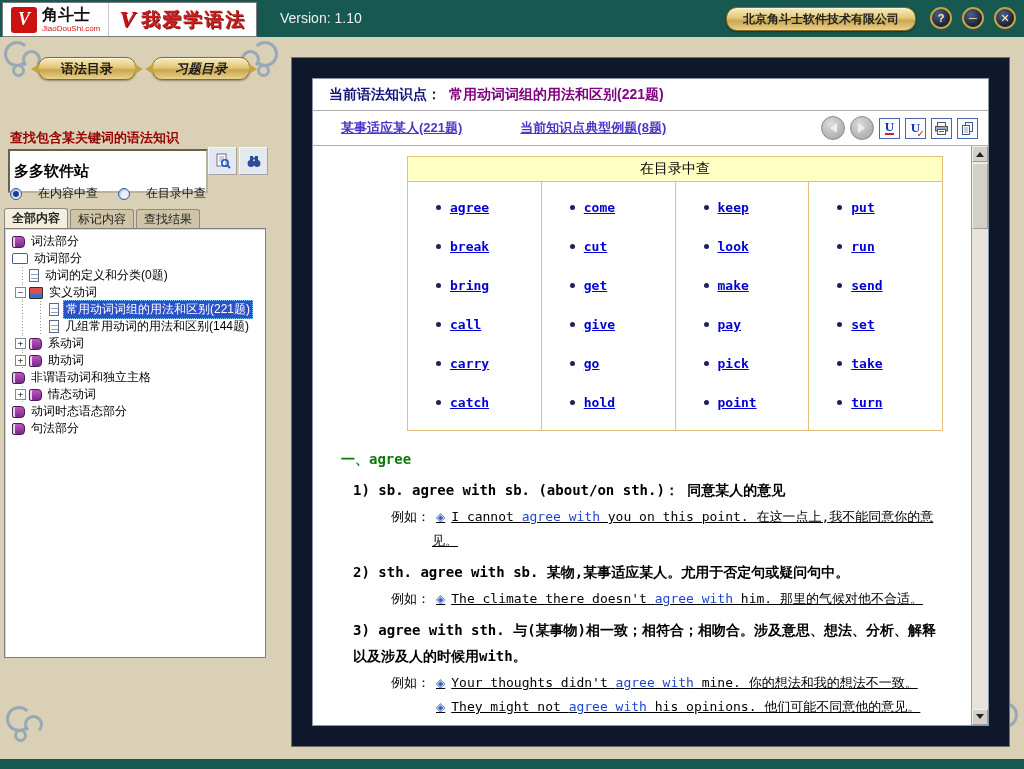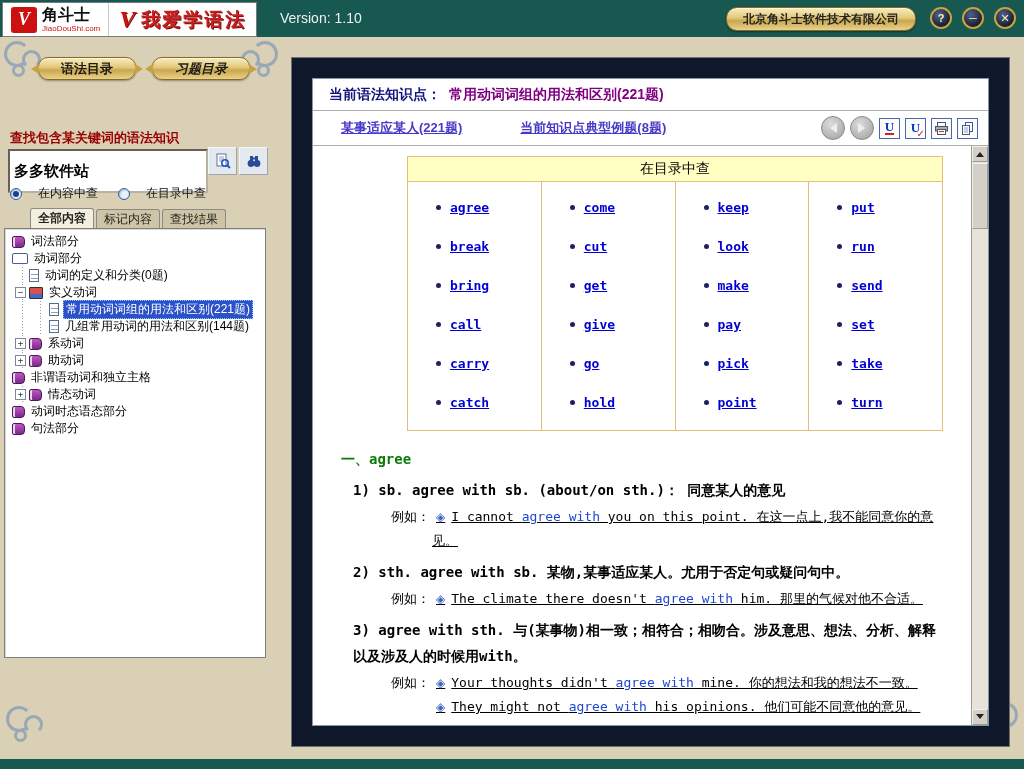--- a/index.html
+++ b/index.html
@@ -56,21 +56,21 @@
   .sbtn1{left:208px;} .sbtn2{left:239px;}
   .radiorow{position:absolute;left:10px;top:148px;display:flex;gap:20px;}
   .ropt{display:flex;align-items:center;gap:16px;font-size:12px;color:#111;}
   .rdot{width:12px;height:12px;border-radius:50%;border:1px solid #33589a;background:#e8f0fb;
     box-shadow:inset 1px 1px 2px #9fb6d8;position:relative;box-sizing:border-box;}
   .ropt.sel .rdot::after{content:"";position:absolute;inset:2px;border-radius:50%;background:#1a3f8f;}
   .tabs{position:absolute;left:4px;top:171px;height:20px;}
   .tab{display:inline-block;height:19px;line-height:19px;padding:0 7px;font-size:12px;color:#222;
     border:1px solid #8a8a8a;border-bottom:none;border-radius:3px 3px 0 0;background:#cfc5a6;
     margin-right:2px;position:relative;top:1px;}
-  .tab.active{background:#f3eede;top:0;height:20px;font-weight:bold;margin-left:26px;}
+  .tab.active{background:#f3eede;top:0;height:20px;font-weight:bold;}
   .treepanel{position:absolute;left:4px;top:191px;width:262px;height:430px;background:#fff;
     border:1px solid #7f7f7f;box-shadow:inset 1px 1px 0 #d8d8d8;overflow:hidden;padding:4px 0 0 2px;box-sizing:border-box;}
   .titem{display:flex;align-items:center;height:17px;font-size:12px;color:#000;white-space:nowrap;}
   .lvl0{padding-left:5px;} .lvl1{padding-left:8px;} .lvl2{padding-left:28px;}
   .c1{background-image:repeating-linear-gradient(to bottom,#9a9a9a 0 1px,transparent 1px 3px);
     background-size:1px 17px;background-position:15px 0;background-repeat:no-repeat;}
   .c1.c2{background-image:repeating-linear-gradient(to bottom,#9a9a9a 0 1px,transparent 1px 3px),
     repeating-linear-gradient(to bottom,#9a9a9a 0 1px,transparent 1px 3px);
     background-size:1px 17px,1px 17px;background-position:15px 0,33px 0;background-repeat:no-repeat,no-repeat;}
   .exp{width:11px;height:11px;box-sizing:border-box;border:1px solid #7a8a9a;background:#fff;

